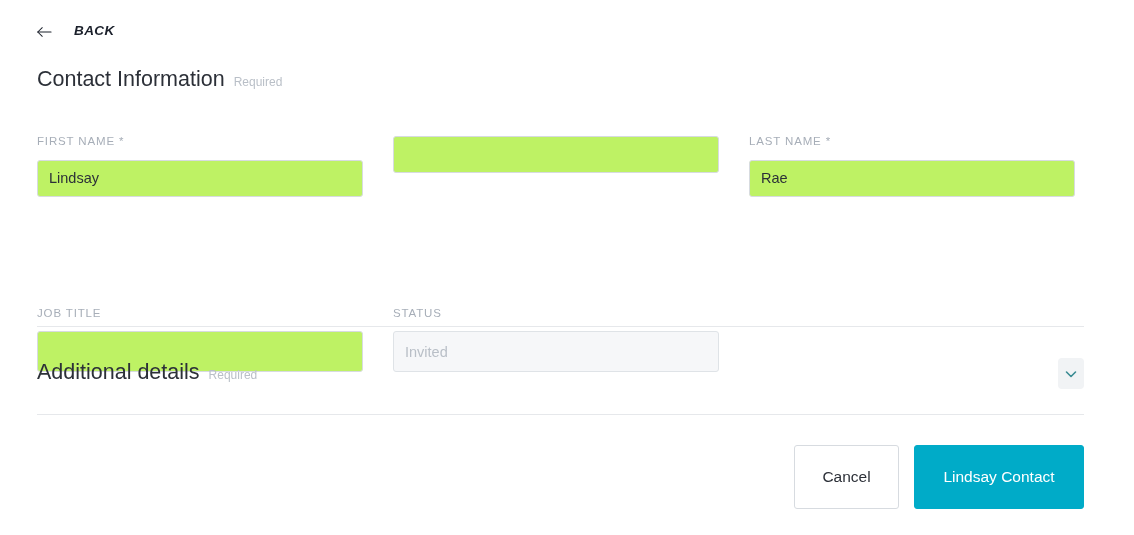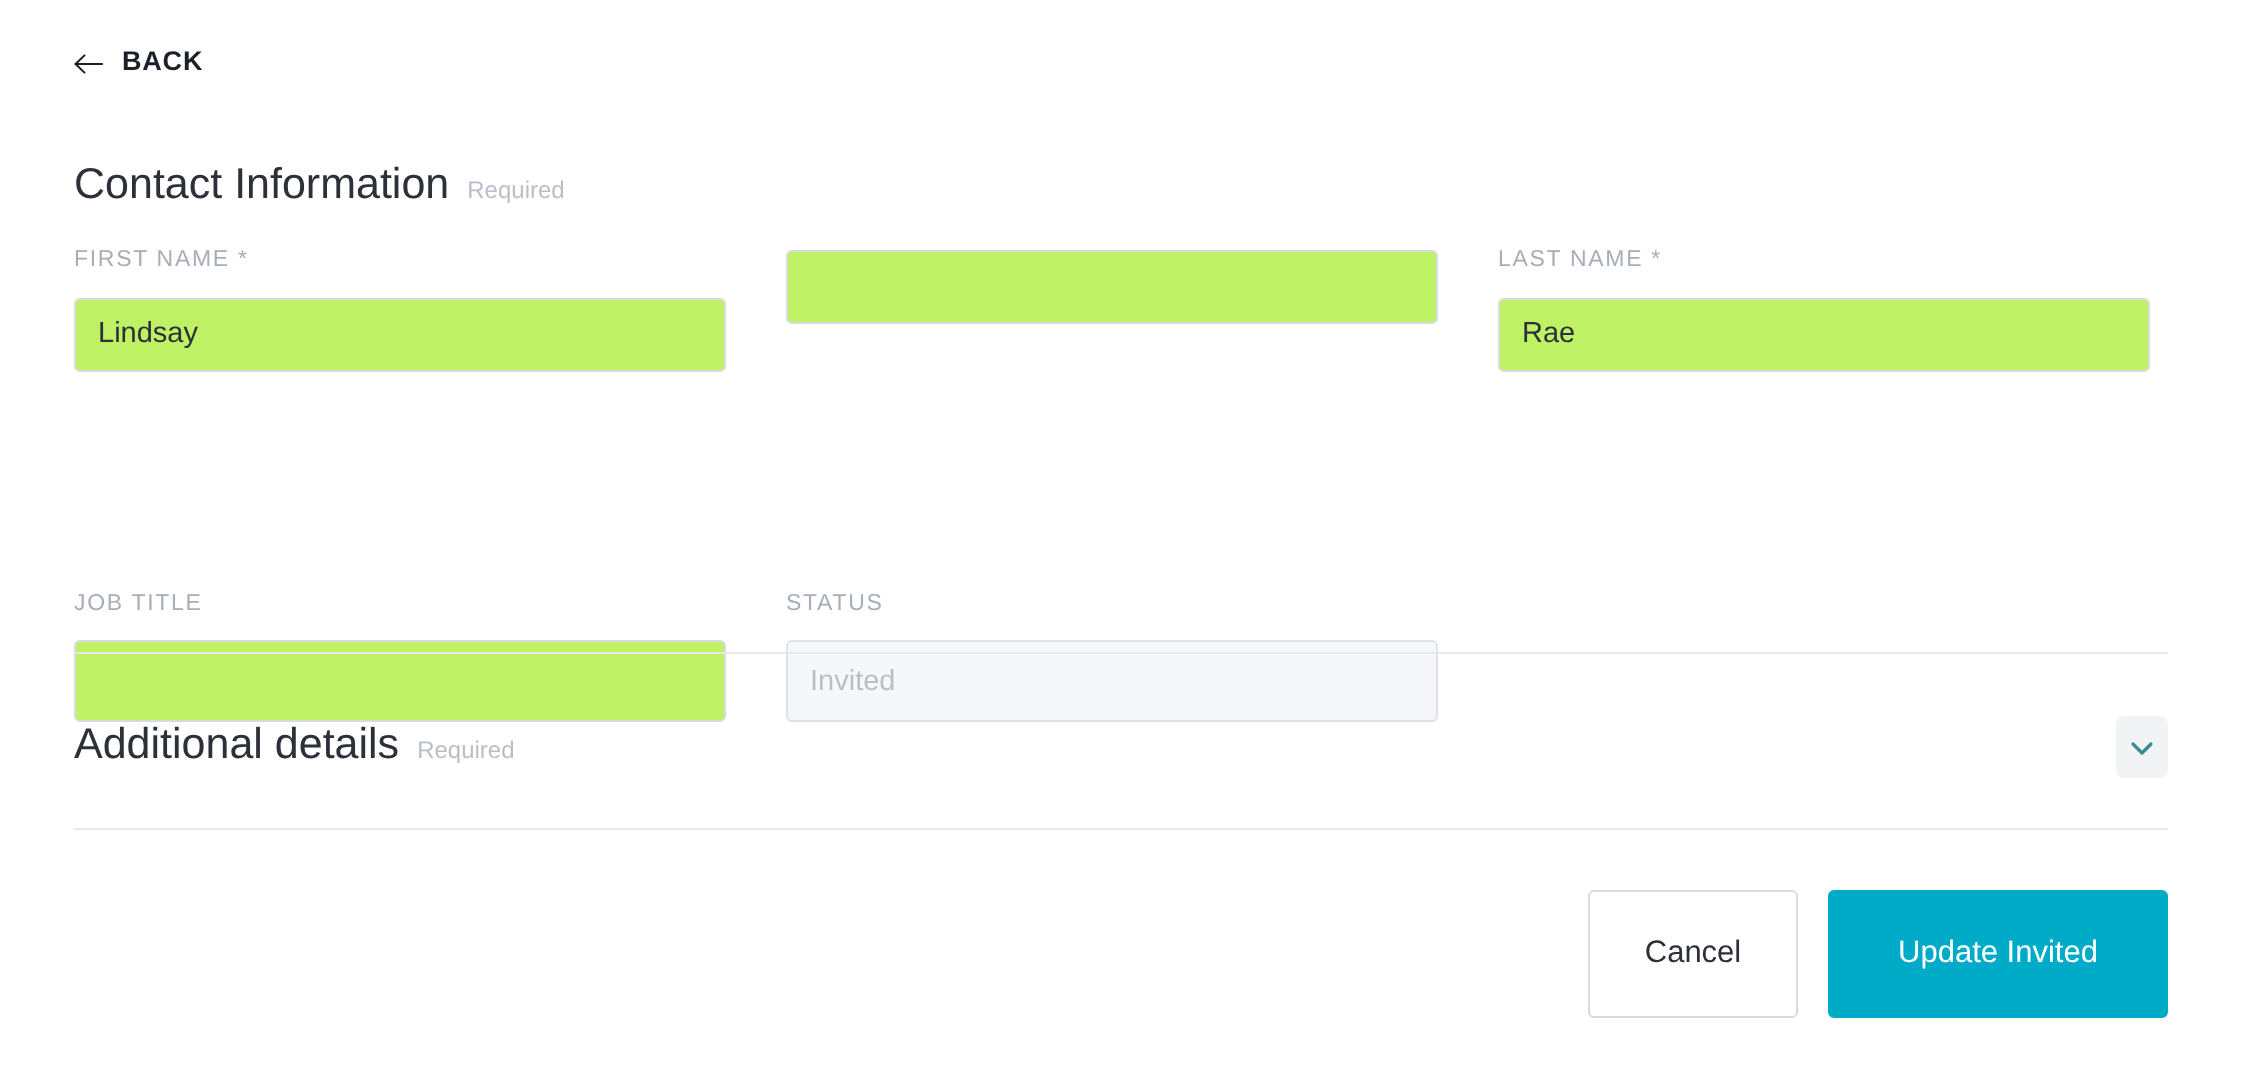--- a/index.html
+++ b/index.html
@@ -22,23 +22,24 @@
     box-sizing: border-box;
   }
 
   
   .back-link {
     position: absolute;
     left: 37px;
     top: 24px;
     display: flex;
     align-items: flex-end;
-    gap: 9px;
+    gap: 22px;
     cursor: pointer;
     user-select: none;
+    font-style: italic;
   }
   .back-arrow {
     display: block;
     width: 15px;
     height: 12px;
     color: #1b202b;
   }
   .back-label {
     font-size: 13.5px;
     font-weight: bold;
@@ -49,41 +50,41 @@
 
   
   .section-heading {
     position: absolute;
     left: 37px;
     display: flex;
     align-items: baseline;
     gap: 9px;
     white-space: nowrap;
   }
-  .section-heading.contact { top: 80px; }
+  .section-heading.contact { top: 67px; }
   .section-heading.additional { top: 360px; }
 
   .section-title {
     font-size: 21.5px;
     font-weight: normal;
     color: #2c3038;
     line-height: 1.2;
   }
   .section-subtitle {
     font-size: 12px;
     font-weight: normal;
     color: #b9bfc7;
     line-height: 1.2;
   }
 
   
   .form-grid {
     position: absolute;
     left: 37px;
-    top: 125px;
+    top: 136px;
     width: 1047px;
     display: grid;
     grid-template-columns: 326px 326px 326px;
     column-gap: 34px;
     row-gap: 0px;
     gap: 30px;
   }
 
   .field {
     display: block;
@@ -267,16 +268,16 @@
   <div class="expand-toggle">
     <svg viewBox="0 0 16 16" fill="none" stroke="currentColor" stroke-width="1.6" stroke-linecap="round" stroke-linejoin="round" aria-hidden="true">
       <polyline points="3.5,6 8,10.5 12.5,6"></polyline>
     </svg>
   </div>
 
   <div class="divider bottom"></div>
 
   <div class="footer-actions">
     <button class="btn btn-cancel">Cancel</button>
-    <button class="btn btn-primary">Update Invited</button>
+    <button class="btn btn-primary">Lindsay Contact</button>
   </div>
 
 </div>
 
 </body></html>

